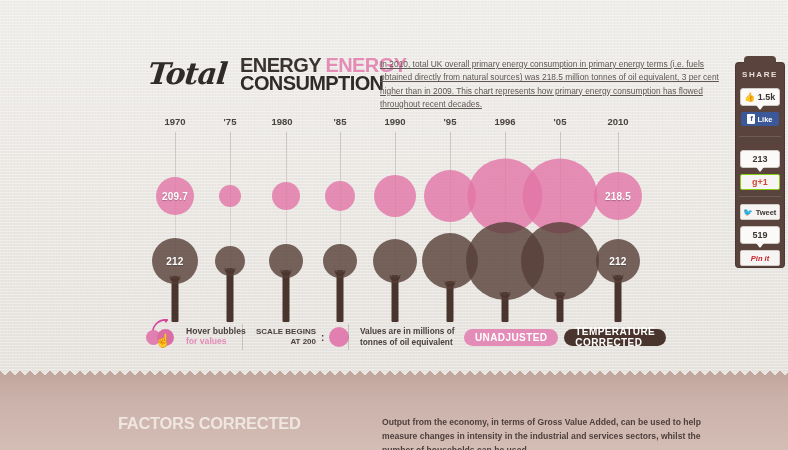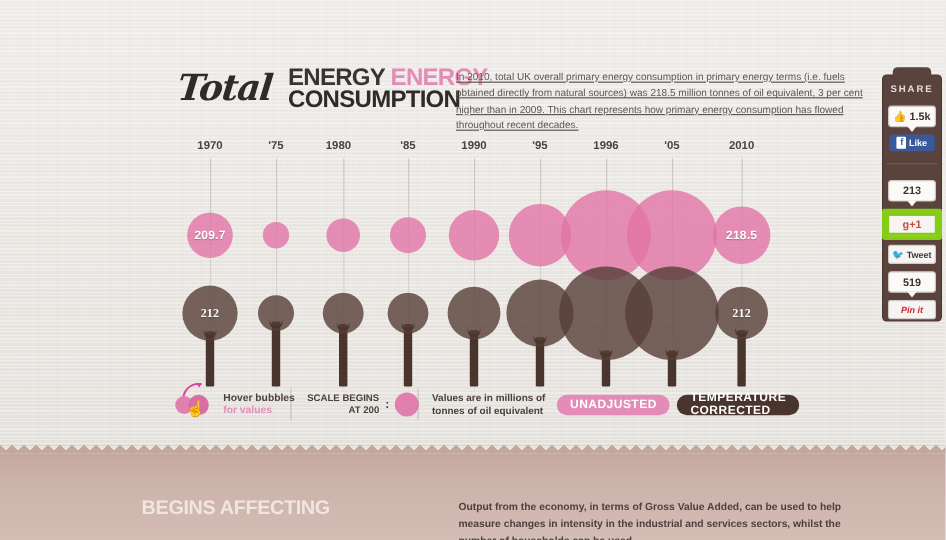--- a/index.html
+++ b/index.html
@@ -77,41 +77,41 @@
   }
   .fbcount{display:flex;align-items:center;justify-content:center;gap:2px;}
   .btn-social{
     margin:6px auto 0;width:38px;height:14px;border-radius:2px;
     display:flex;align-items:center;justify-content:center;gap:2px;
     font-size:7.5px;font-weight:700;
   }
   .btn-fb{background:#3b5998;color:#fff;}
   .btn-fb .fbmark{background:#fff;color:#3b5998;font-weight:800;
     width:8px;height:10px;line-height:10px;text-align:center;border-radius:1px;font-size:8px;}
-  .btn-gplus{background:#f6f5f3;border:6px solid #84cc16;color:#d14836;font-weight:800;font-size:9px;}
+  .btn-gplus{background:#f6f5f3;border:1px solid #84cc16;color:#d14836;font-weight:800;font-size:9px;}
   .btn-tw{background:#f6f5f3;border:1px solid #d2ccc7;color:#3b3532;}
   .btn-pin{background:#f6f5f3;border:1px solid #d2ccc7;color:#c8232c;font-weight:800;font-style:italic;}
   .tw-bird{color:#2aa9e0;font-size:8px;}
 
   
   .chart{position:absolute;left:148px;top:116px;width:500px;height:210px;}
   .axis-label{
     position:absolute;top:0;transform:translateX(-50%);
     font-size:9.5px;font-weight:700;color:#4a433f;white-space:nowrap;
   }
   .gridline{
     position:absolute;top:16px;width:1px;height:194px;
     background:linear-gradient(180deg,rgba(120,110,105,.30),rgba(120,110,105,.06));
   }
   .bub{
     position:absolute;border-radius:50%;transform:translate(-50%,-50%);
     display:flex;align-items:center;justify-content:center;
   }
   .bub-pink{background:rgba(226,116,166,.80);}
-  .bub-brown{background:rgba(86,62,55,.80);font-family:Liberation Serif, serif;}
+  .bub-brown{background:rgba(86,62,55,.80);}
   .bub span{
     color:#fff;font-size:10px;font-weight:800;letter-spacing:.2px;
     text-shadow:0 1px 1px rgba(0,0,0,.25);
   }
   .stem{
     position:absolute;width:7px;background:#4a342e;transform:translateX(-50%);
     border-radius:1px;
   }
   .stem-notch{
     position:absolute;width:11px;height:8px;transform:translateX(-50%);
@@ -315,17 +315,17 @@
       </div>
     </div>
 
     <div class="lg-item" style="left:318px;">
       <div class="pill pill-pink">UNADJUSTED</div>
       <div class="pill pill-brown" style="margin-left:6px;">TEMPERATURE CORRECTED</div>
     </div>
   </div>
 
   <div class="bot-head">
-    <div>BEGINS AFFECTING</div>
+    <div>FACTORS CORRECTED</div>
   </div>
   <div class="bot-body">Output from the economy, in terms of Gross Value Added, can be used to help measure changes in intensity in the industrial and services sectors, whilst the number of households can be used</div>
 
 </div>
 
 </body></html>

